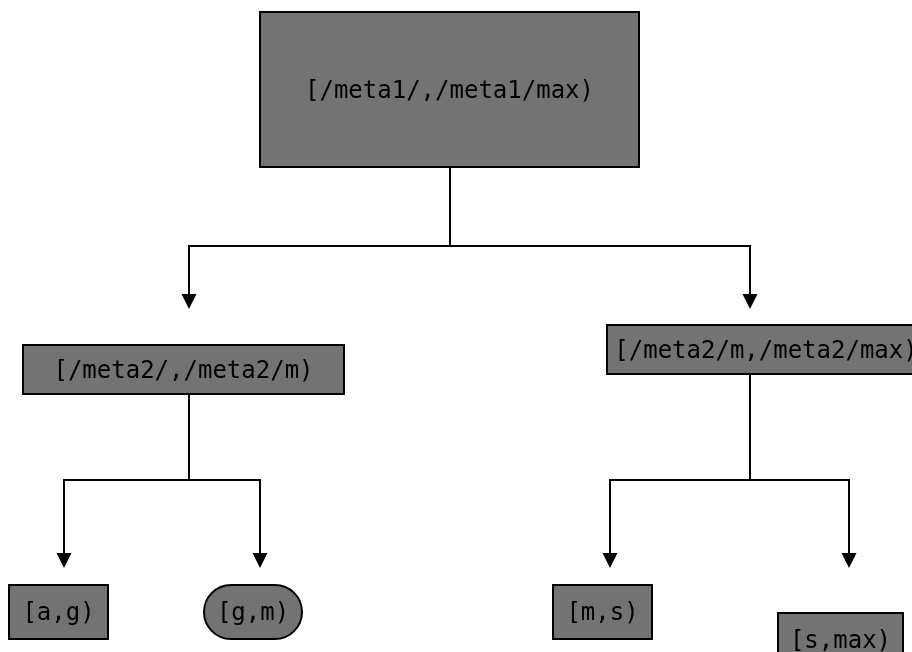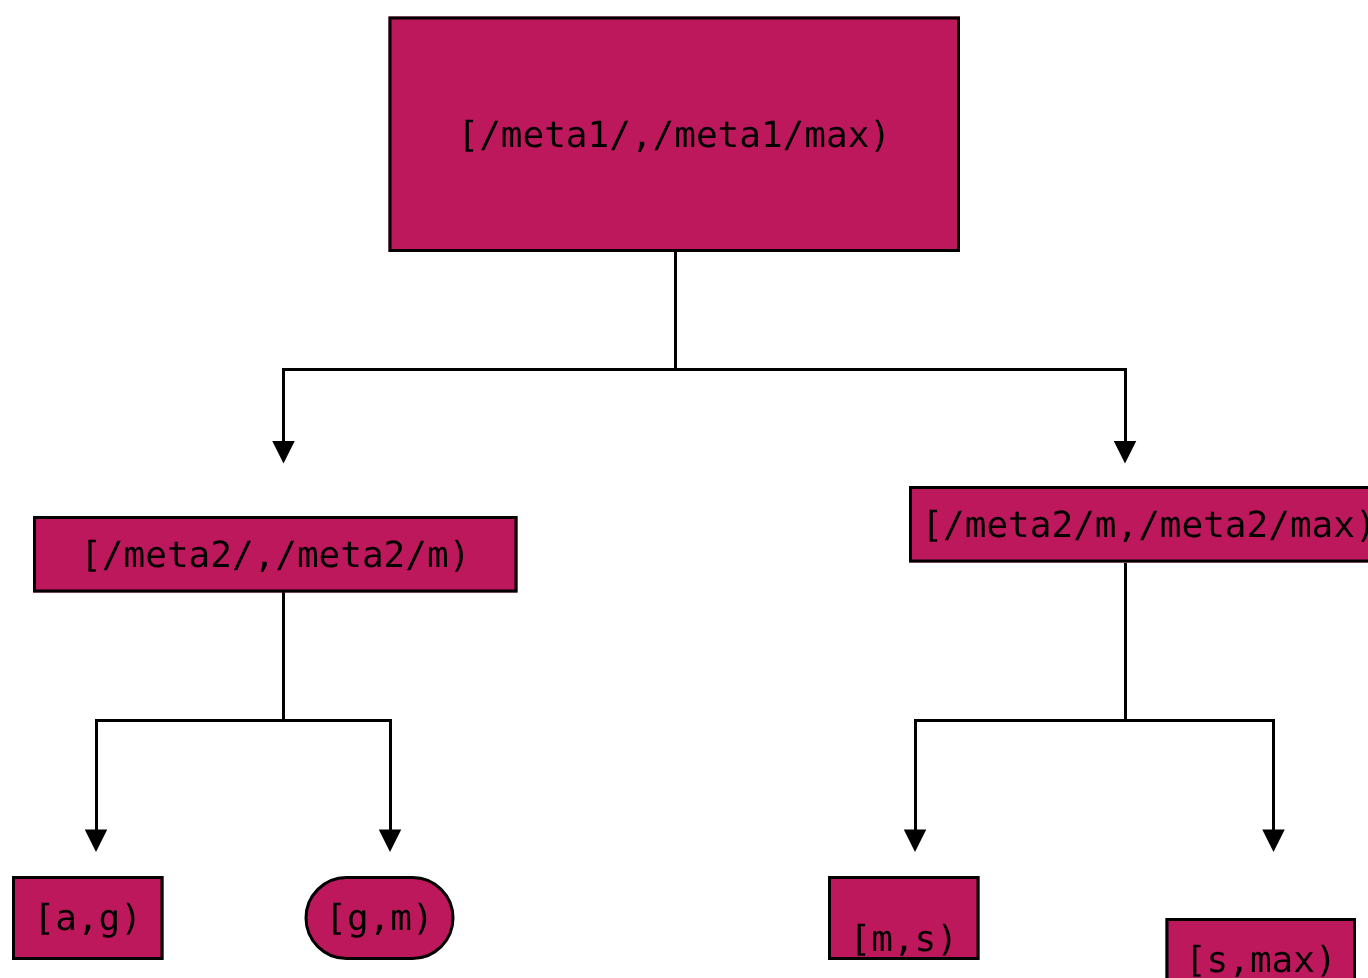--- a/index.html
+++ b/index.html
@@ -20,35 +20,35 @@
     left: 0;
     top: 0;
     width: 912px;
     height: 652px;
     display: block;
   }
   .node {
     position: absolute;
     box-sizing: border-box;
     border: 2px solid #000000;
-    background: #be185d;
+    background: #737373;
     display: flex;
     align-items: center;
     justify-content: center;
     font-size: 24px;
     line-height: 1;
     color: #000000;
     white-space: nowrap;
   }
   .node-root      { left: 259px; top: 11px;  width: 381px; height: 157px; }
   .node-lchild    { left: 22px;  top: 324px; width: 323px; height: 51px; margin-top: 20px; }
   .node-rchild    { left: 606px; top: 324px; width: 320px; height: 51px; }
   .node-leaf-ag   { left: 8px;   top: 584px; width: 101px; height: 56px; text-align: center; }
   .node-leaf-gm   { left: 203px; top: 584px; width: 100px; height: 56px; border-radius: 28px; }
-  .node-leaf-ms   { left: 552px; top: 584px; width: 101px; height: 56px; align-items: flex-end; }
+  .node-leaf-ms   { left: 552px; top: 584px; width: 101px; height: 56px; }
   .node-leaf-smax { left: 777px; top: 584px; width: 127px; height: 56px; margin-top: 28px; }
 </style>
 </head>
 <body>
 
 <div class="canvas">
 
   <svg class="edges-svg" viewBox="0 0 912 652" xmlns="http://www.w3.org/2000/svg">
     <g fill="none" stroke-width="2" stroke="#000000">
       <path shape-rendering="crispEdges" d="M450 168 V246 H189 V294"></path>

